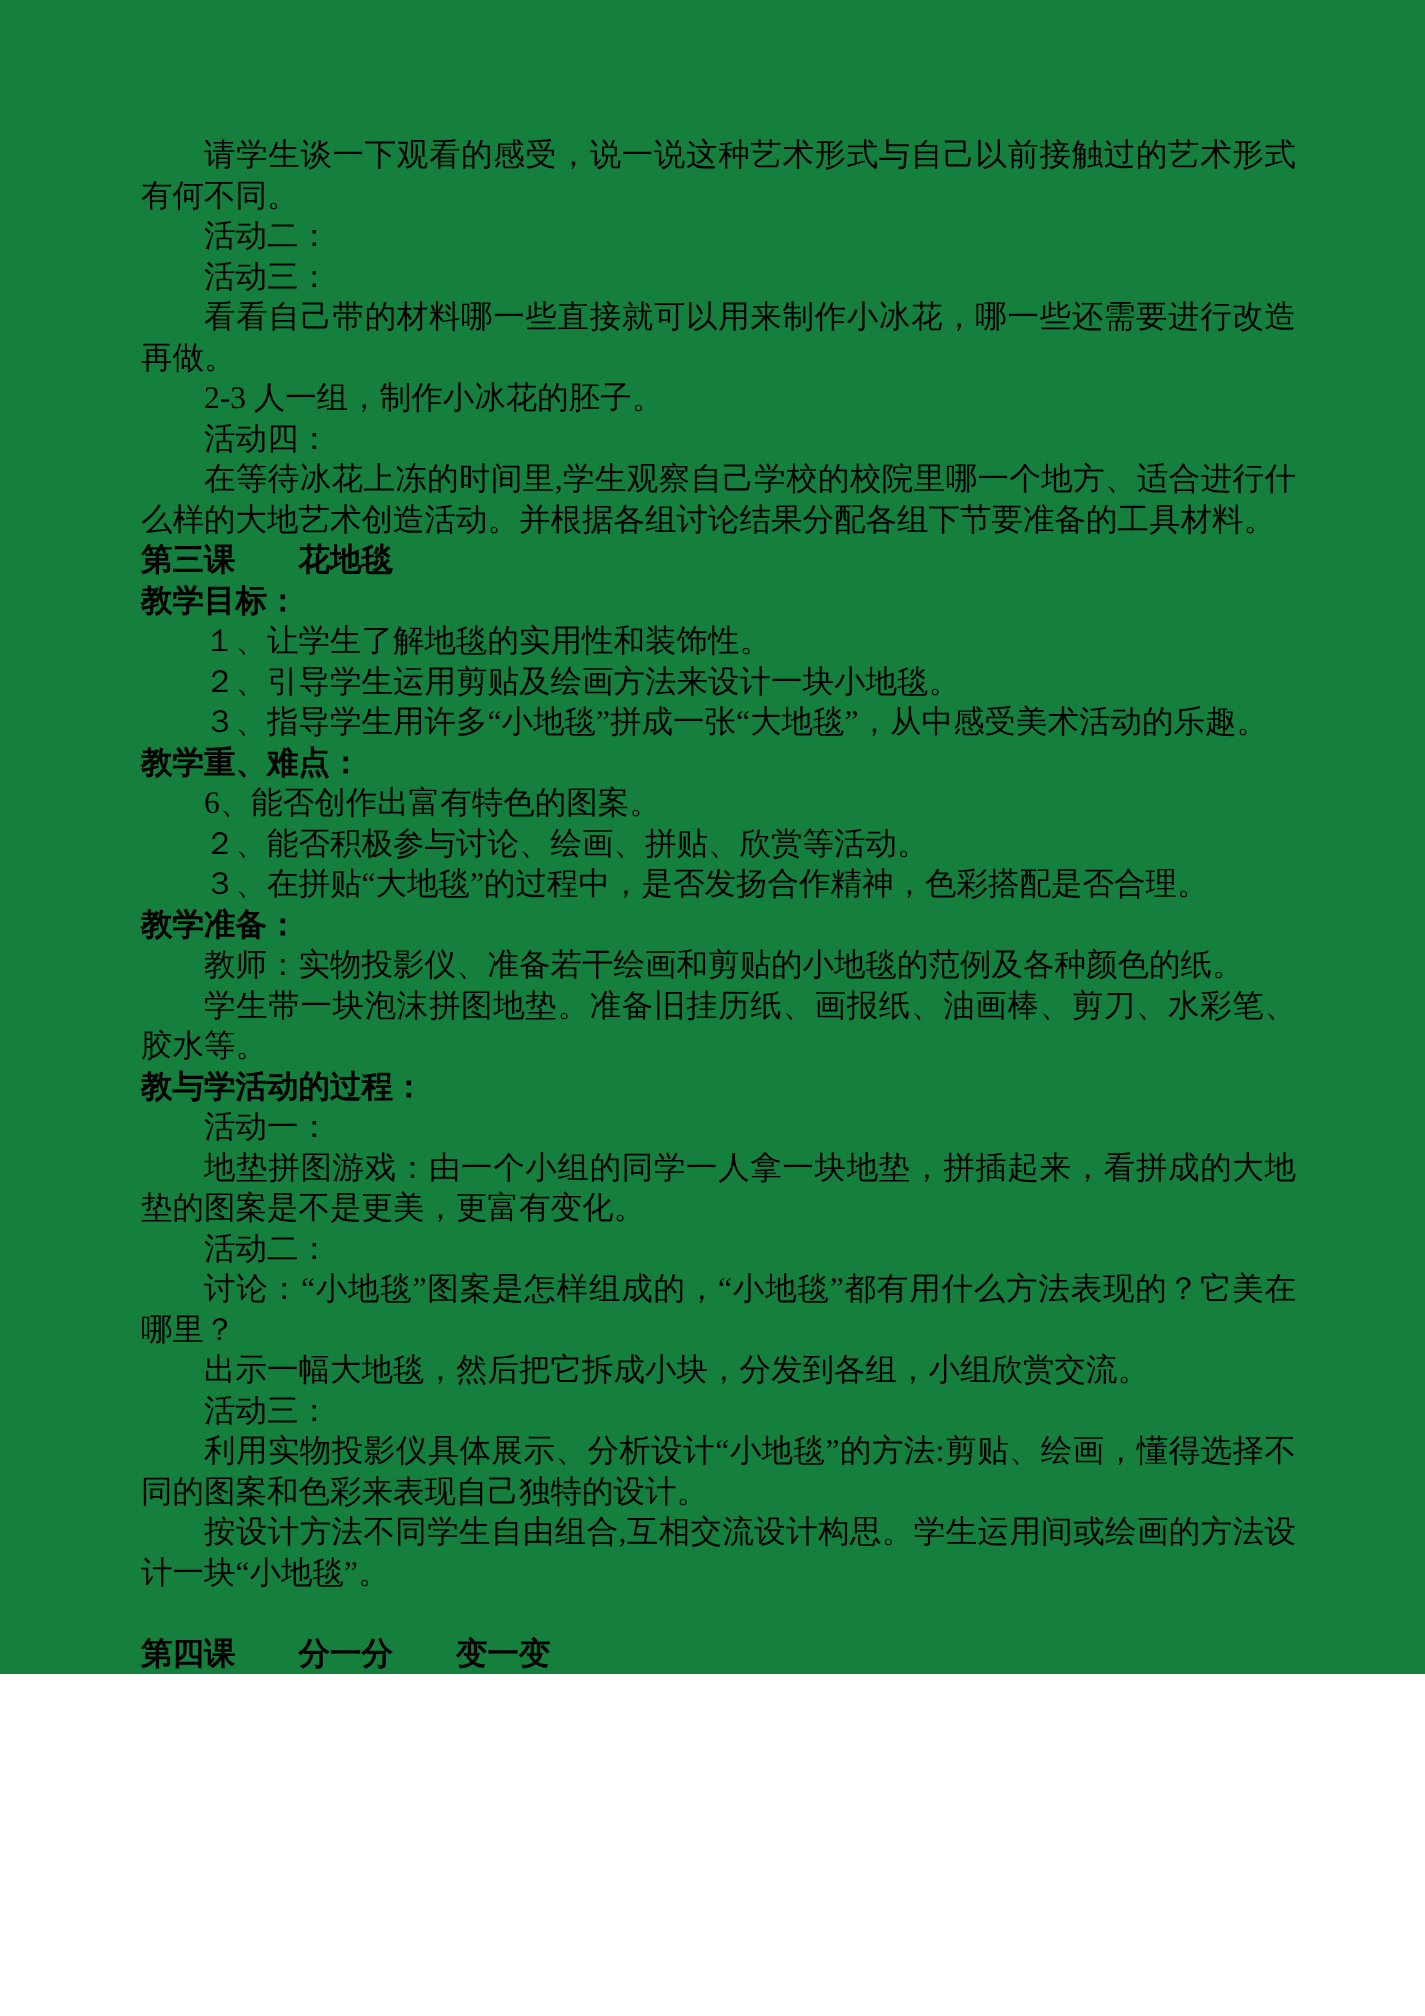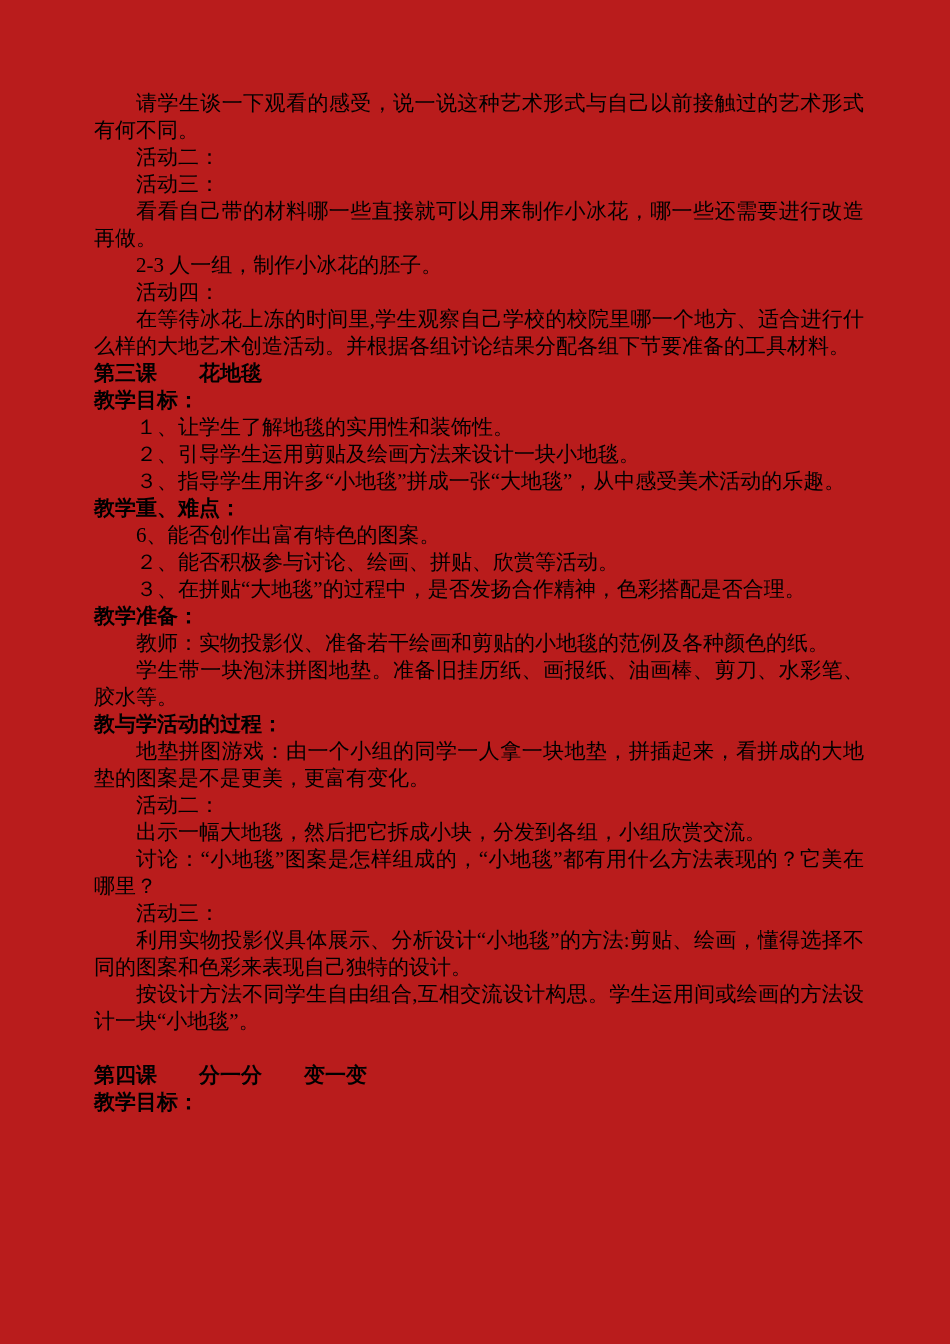--- a/index.html
+++ b/index.html
@@ -3,22 +3,22 @@
 <meta charset="utf-8">
 <style>
   html, body {
     margin: 0;
     padding: 0;
     background: #ffffff;
   }
   .page {
     position: relative;
     width: 950px;
-    height: 1344px;
-    background: #b91c1c;
+    height: 1116px;
+    background: #15803d;
     box-sizing: border-box;
     padding: 90px 86px 40px 94px;
     overflow: hidden;
     font-family: "Liberation Serif", "DejaVu Serif", serif;
     font-size: 21px;
     line-height: 27px;
     color: #000000;
   }
   .doc-body {
     width: 100%;
@@ -61,24 +61,25 @@
       <p class="para">２、引导学生运用剪贴及绘画方法来设计一块小地毯。</p>
       <p class="para">３、指导学生用许多“小地毯”拼成一张“大地毯”，从中感受美术活动的乐趣。</p>
       <p class="heading">教学重、难点：</p>
       <p class="para">6、能否创作出富有特色的图案。</p>
       <p class="para">２、能否积极参与讨论、绘画、拼贴、欣赏等活动。</p>
       <p class="para">３、在拼贴“大地毯”的过程中，是否发扬合作精神，色彩搭配是否合理。</p>
       <p class="heading">教学准备：</p>
       <p class="para">教师：实物投影仪、准备若干绘画和剪贴的小地毯的范例及各种颜色的纸。</p>
       <p class="para">学生带一块泡沫拼图地垫。准备旧挂历纸、画报纸、油画棒、剪刀、水彩笔、胶水等。</p>
       <p class="heading">教与学活动的过程：</p>
+      <p class="para">活动一：</p>
       <p class="para">地垫拼图游戏：由一个小组的同学一人拿一块地垫，拼插起来，看拼成的大地垫的图案是不是更美，更富有变化。</p>
       <p class="para">活动二：</p>
+      <p class="para">讨论：“小地毯”图案是怎样组成的，“小地毯”都有用什么方法表现的？它美在哪里？</p>
       <p class="para">出示一幅大地毯，然后把它拆成小块，分发到各组，小组欣赏交流。</p>
-      <p class="para">讨论：“小地毯”图案是怎样组成的，“小地毯”都有用什么方法表现的？它美在哪里？</p>
       <p class="para">活动三：</p>
       <p class="para">利用实物投影仪具体展示、分析设计“小地毯”的方法:剪贴、绘画，懂得选择不同的图案和色彩来表现自己独特的设计。</p>
       <p class="para">按设计方法不同学生自由组合,互相交流设计构思。学生运用间或绘画的方法设计一块“小地毯”。</p>
       <div class="spacer"></div>
       <p class="title">第四课　　分一分　　变一变</p>
       <p class="heading">教学目标：</p>
     </div>
 </div>
 
 </body></html>

